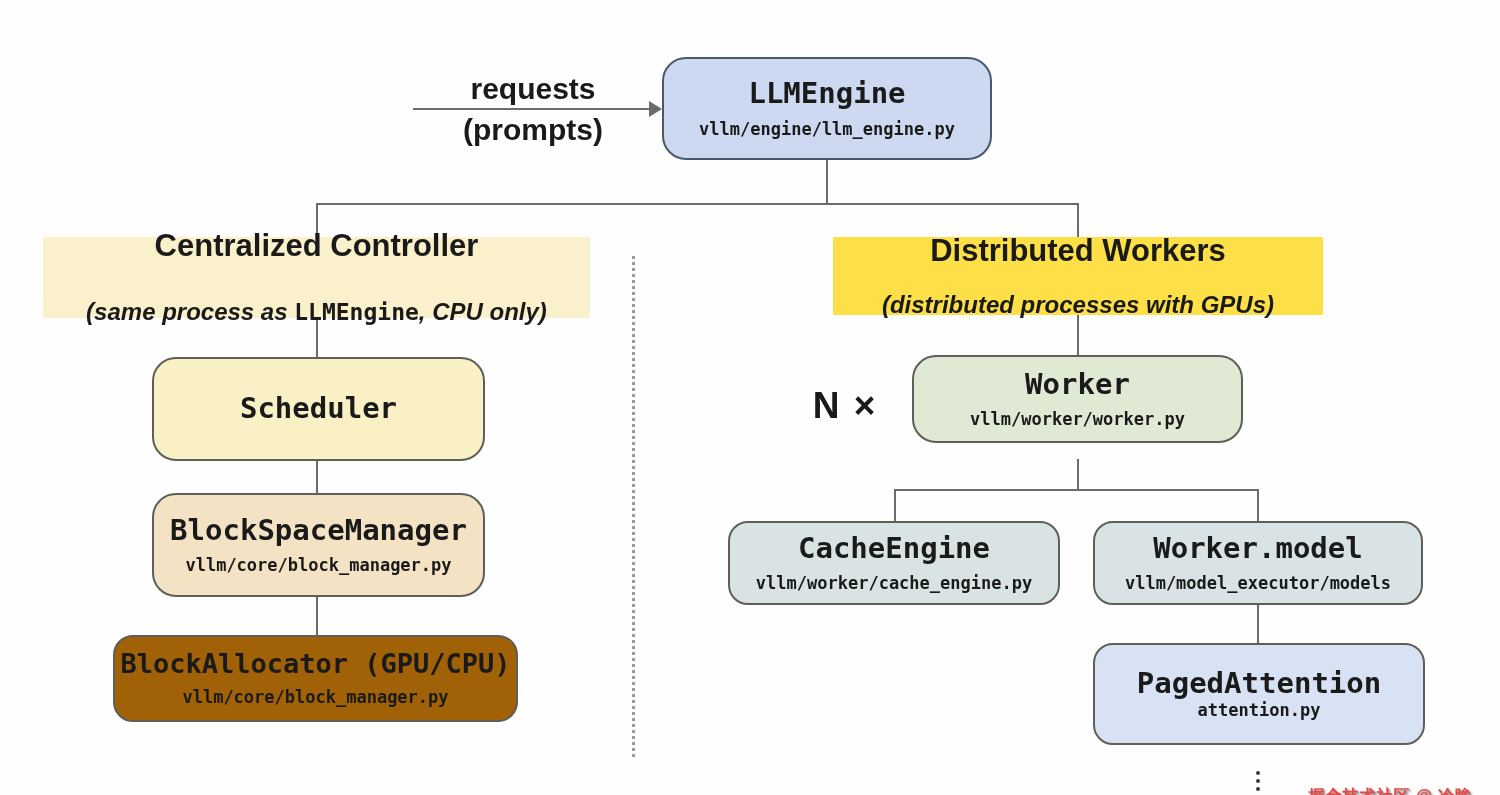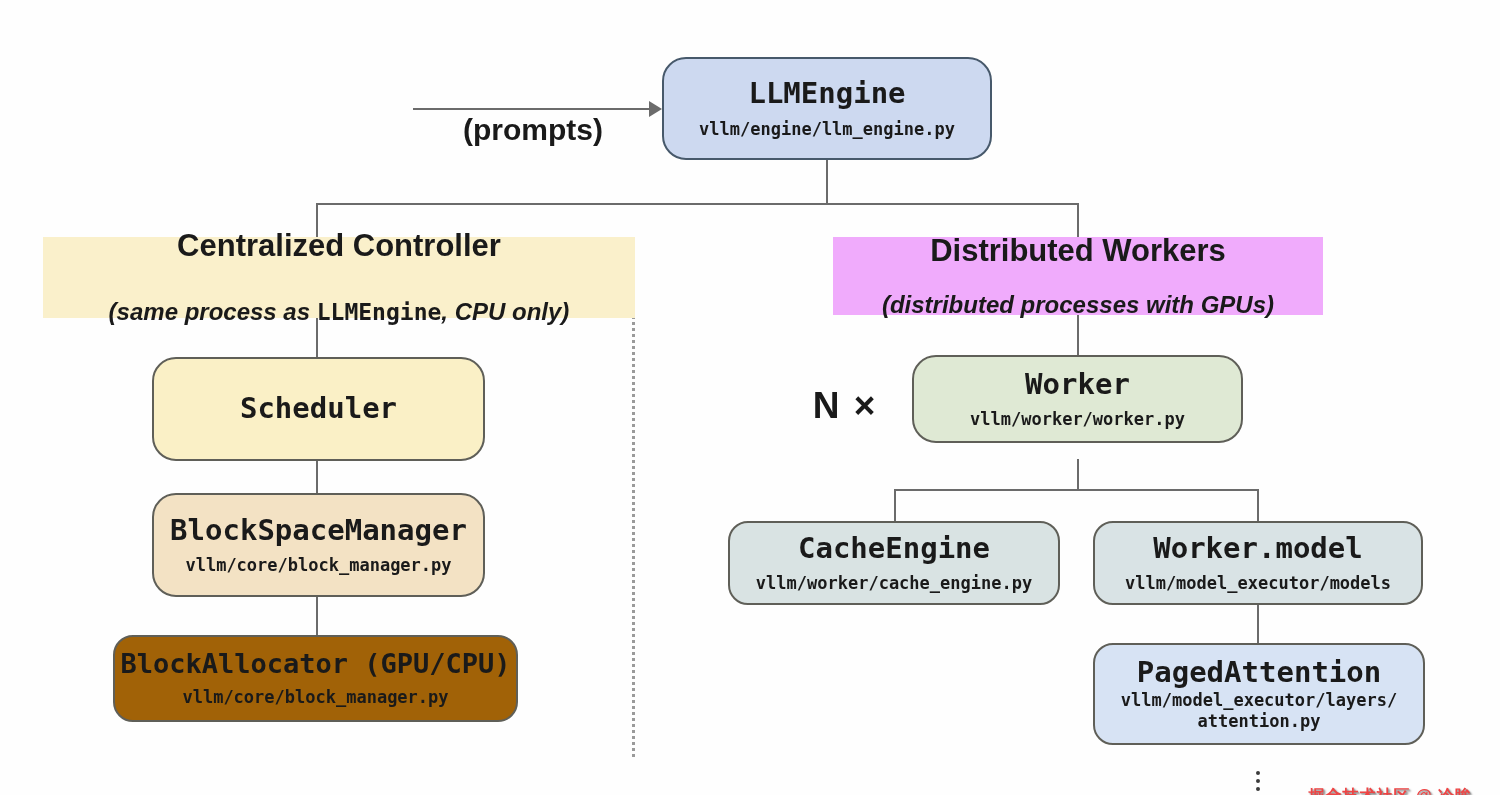--- a/index.html
+++ b/index.html
@@ -36,21 +36,21 @@
   .group{
     position:absolute;display:flex;flex-direction:column;align-items:center;
     justify-content:center;text-align:center;box-sizing:border-box;
   }
   .group .gtitle{font-size:31px;font-weight:700;line-height:1.2;}
   .group .gsub{font-size:24px;font-weight:700;font-style:italic;line-height:1.3;margin-top:19px;white-space:nowrap;}
   .group .gsub .code{
     font-family:"DejaVu Sans Mono","Liberation Mono",monospace;
     font-style:normal;font-weight:600;font-size:23px;
   }
-  #g-central{left:43px;top:237px;width:592px;height:81px;gap:12px;}
+  #g-central{left:43px;top:237px;width:547px;height:81px;gap:12px;}
   #g-distrib{left:833px;top:237px;width:490px;height:78px;}
   
   .line{position:absolute;background:#6b6b6b;}
   .hline{height:2px;}
   .vline{width:2px;}
   .arrowhead{
     position:absolute;width:0;height:0;
     border-top:8px solid transparent;border-bottom:8px solid transparent;
     border-left:13px solid #6b6b6b;
   }
@@ -82,20 +82,21 @@
     border-left:4px dotted #3a3a3a;
   }
 </style>
 </head>
 <body>
 
 <div id="stage">
 
   <div class="line hline" style="left:413px;top:108px;width:239px;"></div>
   <div class="arrowhead" style="left:649px;top:101px;"></div>
+  <div id="lbl-requests">requests</div>
   <div id="lbl-prompts">(prompts)</div>
 
   <div class="line vline" style="left:826px;top:160px;height:45px;"></div>
   <div class="line hline" style="left:316px;top:203px;width:763px;"></div>
   <div class="line vline" style="left:316px;top:203px;height:36px;"></div>
   <div class="line vline" style="left:1077px;top:203px;height:36px;"></div>
   <div class="line vline" style="left:316px;top:318px;height:39px;"></div>
   <div class="line vline" style="left:316px;top:461px;height:32px;"></div>
   <div class="line vline" style="left:316px;top:597px;height:38px;"></div>
   <div class="line vline" style="left:1077px;top:315px;height:40px;"></div>
@@ -105,21 +106,21 @@
   <div class="line vline" style="left:1257px;top:489px;height:32px;"></div>
   <div class="line vline" style="left:1257px;top:605px;height:38px;"></div>
 
   <div id="divider"></div>
 
   <div class="group" id="g-central" style="background: rgb(250, 240, 203);">
     <div class="gtitle">Centralized Controller</div>
     <div class="gsub"><span>(same process as </span><span class="code">LLMEngine</span><span>, CPU only)</span></div>
   </div>
 
-  <div class="group" id="g-distrib" style="background: #f0abfc;">
+  <div class="group" id="g-distrib" style="background: #fde047;">
     <div class="gtitle">Distributed Workers</div>
     <div class="gsub">(distributed processes with GPUs)</div>
   </div>
 
   <div id="lbl-ntimes">N ×</div>
 
   <div class="node" id="n-llm" style="background: rgb(205, 217, 240);">
     <div class="title">LLMEngine</div>
     <div class="sub">vllm/engine/llm_engine.py</div>
   </div>
@@ -148,20 +149,19 @@
     <div class="sub">vllm/worker/cache_engine.py</div>
   </div>
 
   <div class="node" id="n-wmodel" style="background: rgb(217, 227, 229);">
     <div class="title">Worker.model</div>
     <div class="sub">vllm/model_executor/models</div>
   </div>
 
   <div class="node" id="n-paged" style="background: rgb(215, 227, 244);">
     <div class="title">PagedAttention</div>
-    <div class="sub">vllm/model_executor/layers/</div>
     <div class="sub" style="margin-top:0;">attention.py</div>
   </div>
 
   <div id="watermark">掘金技术社区 @ 冷眸_</div>
   <div id="ellipsis-artifact"></div>
 
 </div>
 
 </body></html>

